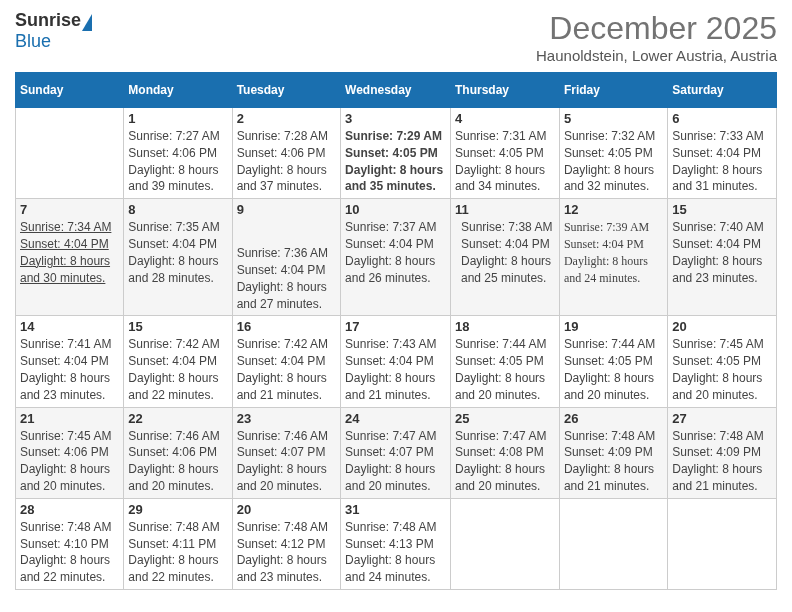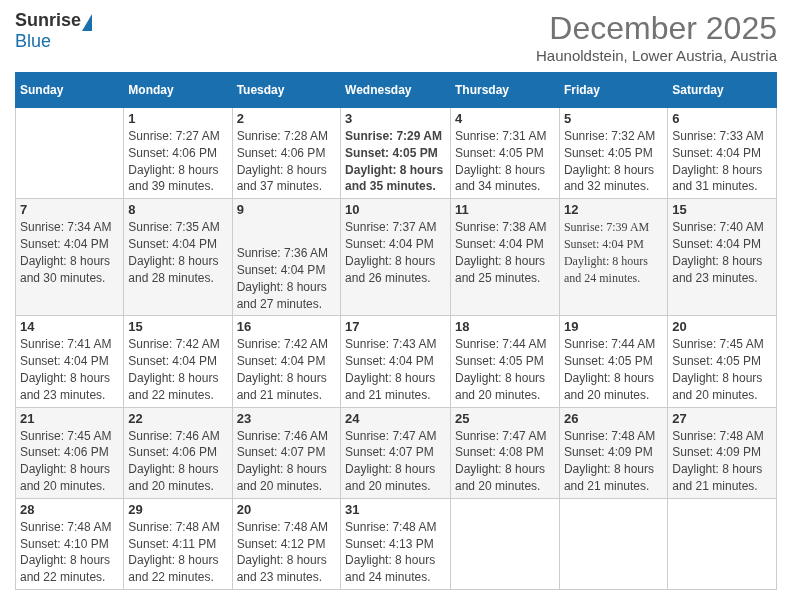--- a/index.html
+++ b/index.html
@@ -174,21 +174,21 @@
             <span class="day-num">6</span>
             <div class="day-info" style="white-space: pre-line;">Sunrise: 7:33 AM
 Sunset: 4:04 PM
 Daylight: 8 hours
 and 31 minutes.</div>
           </td>
         </tr>
         <tr>
           <td>
             <span class="day-num">7</span>
-            <div class="day-info" style="white-space: pre-line;">Sunrise: 7:34 AM
+            <div class="day-info" style="white-space: pre-line; text-decoration: underline;">Sunrise: 7:34 AM
 Sunset: 4:04 PM
 Daylight: 8 hours
 and 30 minutes.</div>
           </td>
           <td>
             <span class="day-num">8</span>
             <div class="day-info" style="white-space: pre-line;">Sunrise: 7:35 AM
 Sunset: 4:04 PM
 Daylight: 8 hours
 and 28 minutes.</div>
@@ -202,21 +202,21 @@
           </td>
           <td>
             <span class="day-num">10</span>
             <div class="day-info" style="white-space: pre-line;">Sunrise: 7:37 AM
 Sunset: 4:04 PM
 Daylight: 8 hours
 and 26 minutes.</div>
           </td>
           <td>
             <span class="day-num">11</span>
-            <div class="day-info" style="white-space: pre-line;">Sunrise: 7:38 AM
+            <div class="day-info" style="white-space: pre-line; margin-left: 6px;">Sunrise: 7:38 AM
 Sunset: 4:04 PM
 Daylight: 8 hours
 and 25 minutes.</div>
           </td>
           <td>
             <span class="day-num">12</span>
             <div class="day-info" style="white-space: pre-line; font-family: Liberation Serif, serif;">Sunrise: 7:39 AM
 Sunset: 4:04 PM
 Daylight: 8 hours
 and 24 minutes.</div>

